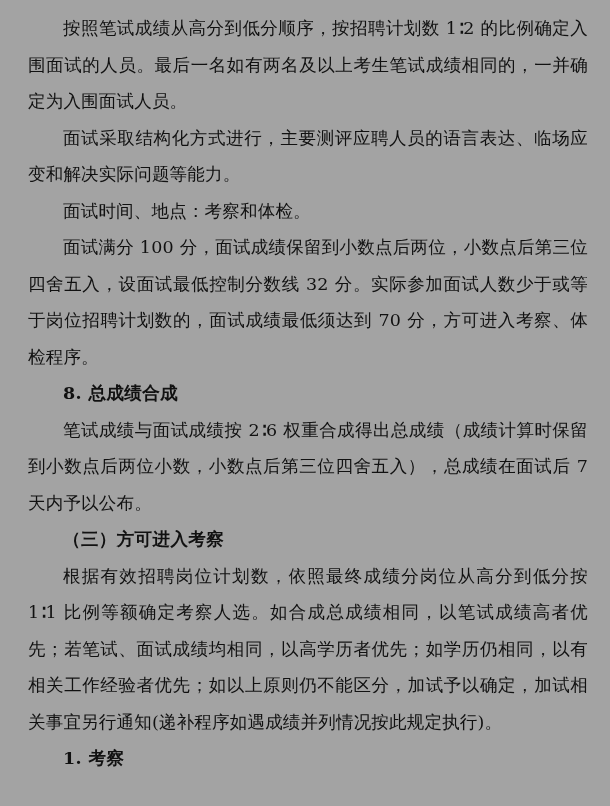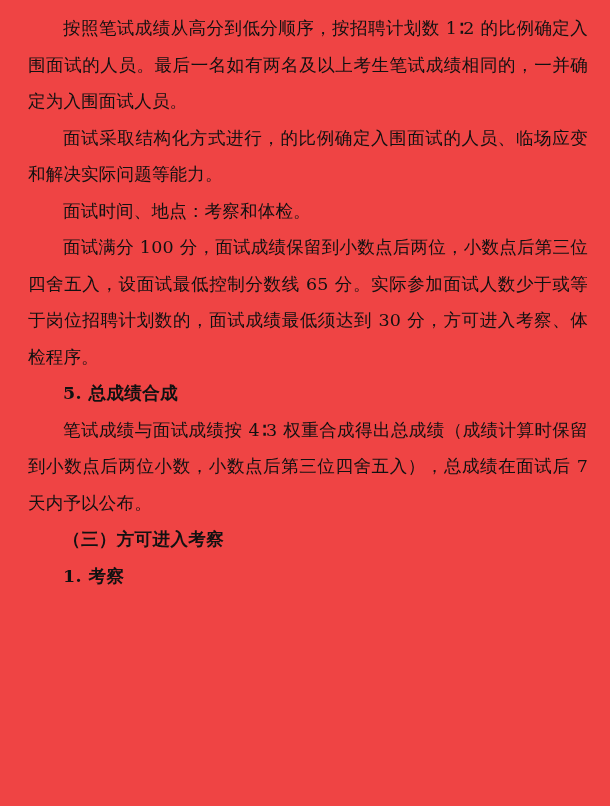--- a/index.html
+++ b/index.html
@@ -4,21 +4,21 @@
 <style>
   html, body {
     margin: 0;
     padding: 0;
     background: #ffffff;
   }
   .page {
     width: 610px;
     height: 806px;
     position: relative;
-    background: #ef4444;
+    background: #a3a3a3;
     overflow: hidden;
     box-sizing: border-box;
     padding: 10px 22px 0 28px;
     font-family: "DejaVu Serif", "Liberation Serif", serif;
     color: #111111;
   }
   .doc {
     display: flex;
     flex-direction: column;
   }
@@ -38,22 +38,23 @@
     text-indent: 2em;
     letter-spacing: 0.4px;
   }
 </style>
 </head>
 <body>
 
 <div class="page">
   <div class="doc">
     <p class="indent">按照笔试成绩从高分到低分顺序，按招聘计划数 1∶2 的比例确定入围面试的人员。最后一名如有两名及以上考生笔试成绩相同的，一并确定为入围面试人员。</p>
-    <p class="indent">面试采取结构化方式进行，的比例确定入围面试的人员、临场应变和解决实际问题等能力。</p>
+    <p class="indent">面试采取结构化方式进行，主要测评应聘人员的语言表达、临场应变和解决实际问题等能力。</p>
     <p class="indent">面试时间、地点：考察和体检。</p>
-    <p class="indent">面试满分 100 分，面试成绩保留到小数点后两位，小数点后第三位四舍五入，设面试最低控制分数线 65 分。实际参加面试人数少于或等于岗位招聘计划数的，面试成绩最低须达到 30 分，方可进入考察、体检程序。</p>
-    <p class="heading">5. 总成绩合成</p>
-    <p class="indent">笔试成绩与面试成绩按 4∶3 权重合成得出总成绩（成绩计算时保留到小数点后两位小数，小数点后第三位四舍五入），总成绩在面试后 7 天内予以公布。</p>
+    <p class="indent">面试满分 100 分，面试成绩保留到小数点后两位，小数点后第三位四舍五入，设面试最低控制分数线 32 分。实际参加面试人数少于或等于岗位招聘计划数的，面试成绩最低须达到 70 分，方可进入考察、体检程序。</p>
+    <p class="heading">8. 总成绩合成</p>
+    <p class="indent">笔试成绩与面试成绩按 2∶6 权重合成得出总成绩（成绩计算时保留到小数点后两位小数，小数点后第三位四舍五入），总成绩在面试后 7 天内予以公布。</p>
     <p class="heading">（三）方可进入考察</p>
+    <p class="indent">根据有效招聘岗位计划数，依照最终成绩分岗位从高分到低分按 1∶1 比例等额确定考察人选。如合成总成绩相同，以笔试成绩高者优先；若笔试、面试成绩均相同，以高学历者优先；如学历仍相同，以有相关工作经验者优先；如以上原则仍不能区分，加试予以确定，加试相关事宜另行通知(递补程序如遇成绩并列情况按此规定执行)。</p>
     <p class="heading">1. 考察</p>
 
   </div>
 </div>
 
 </body></html>

